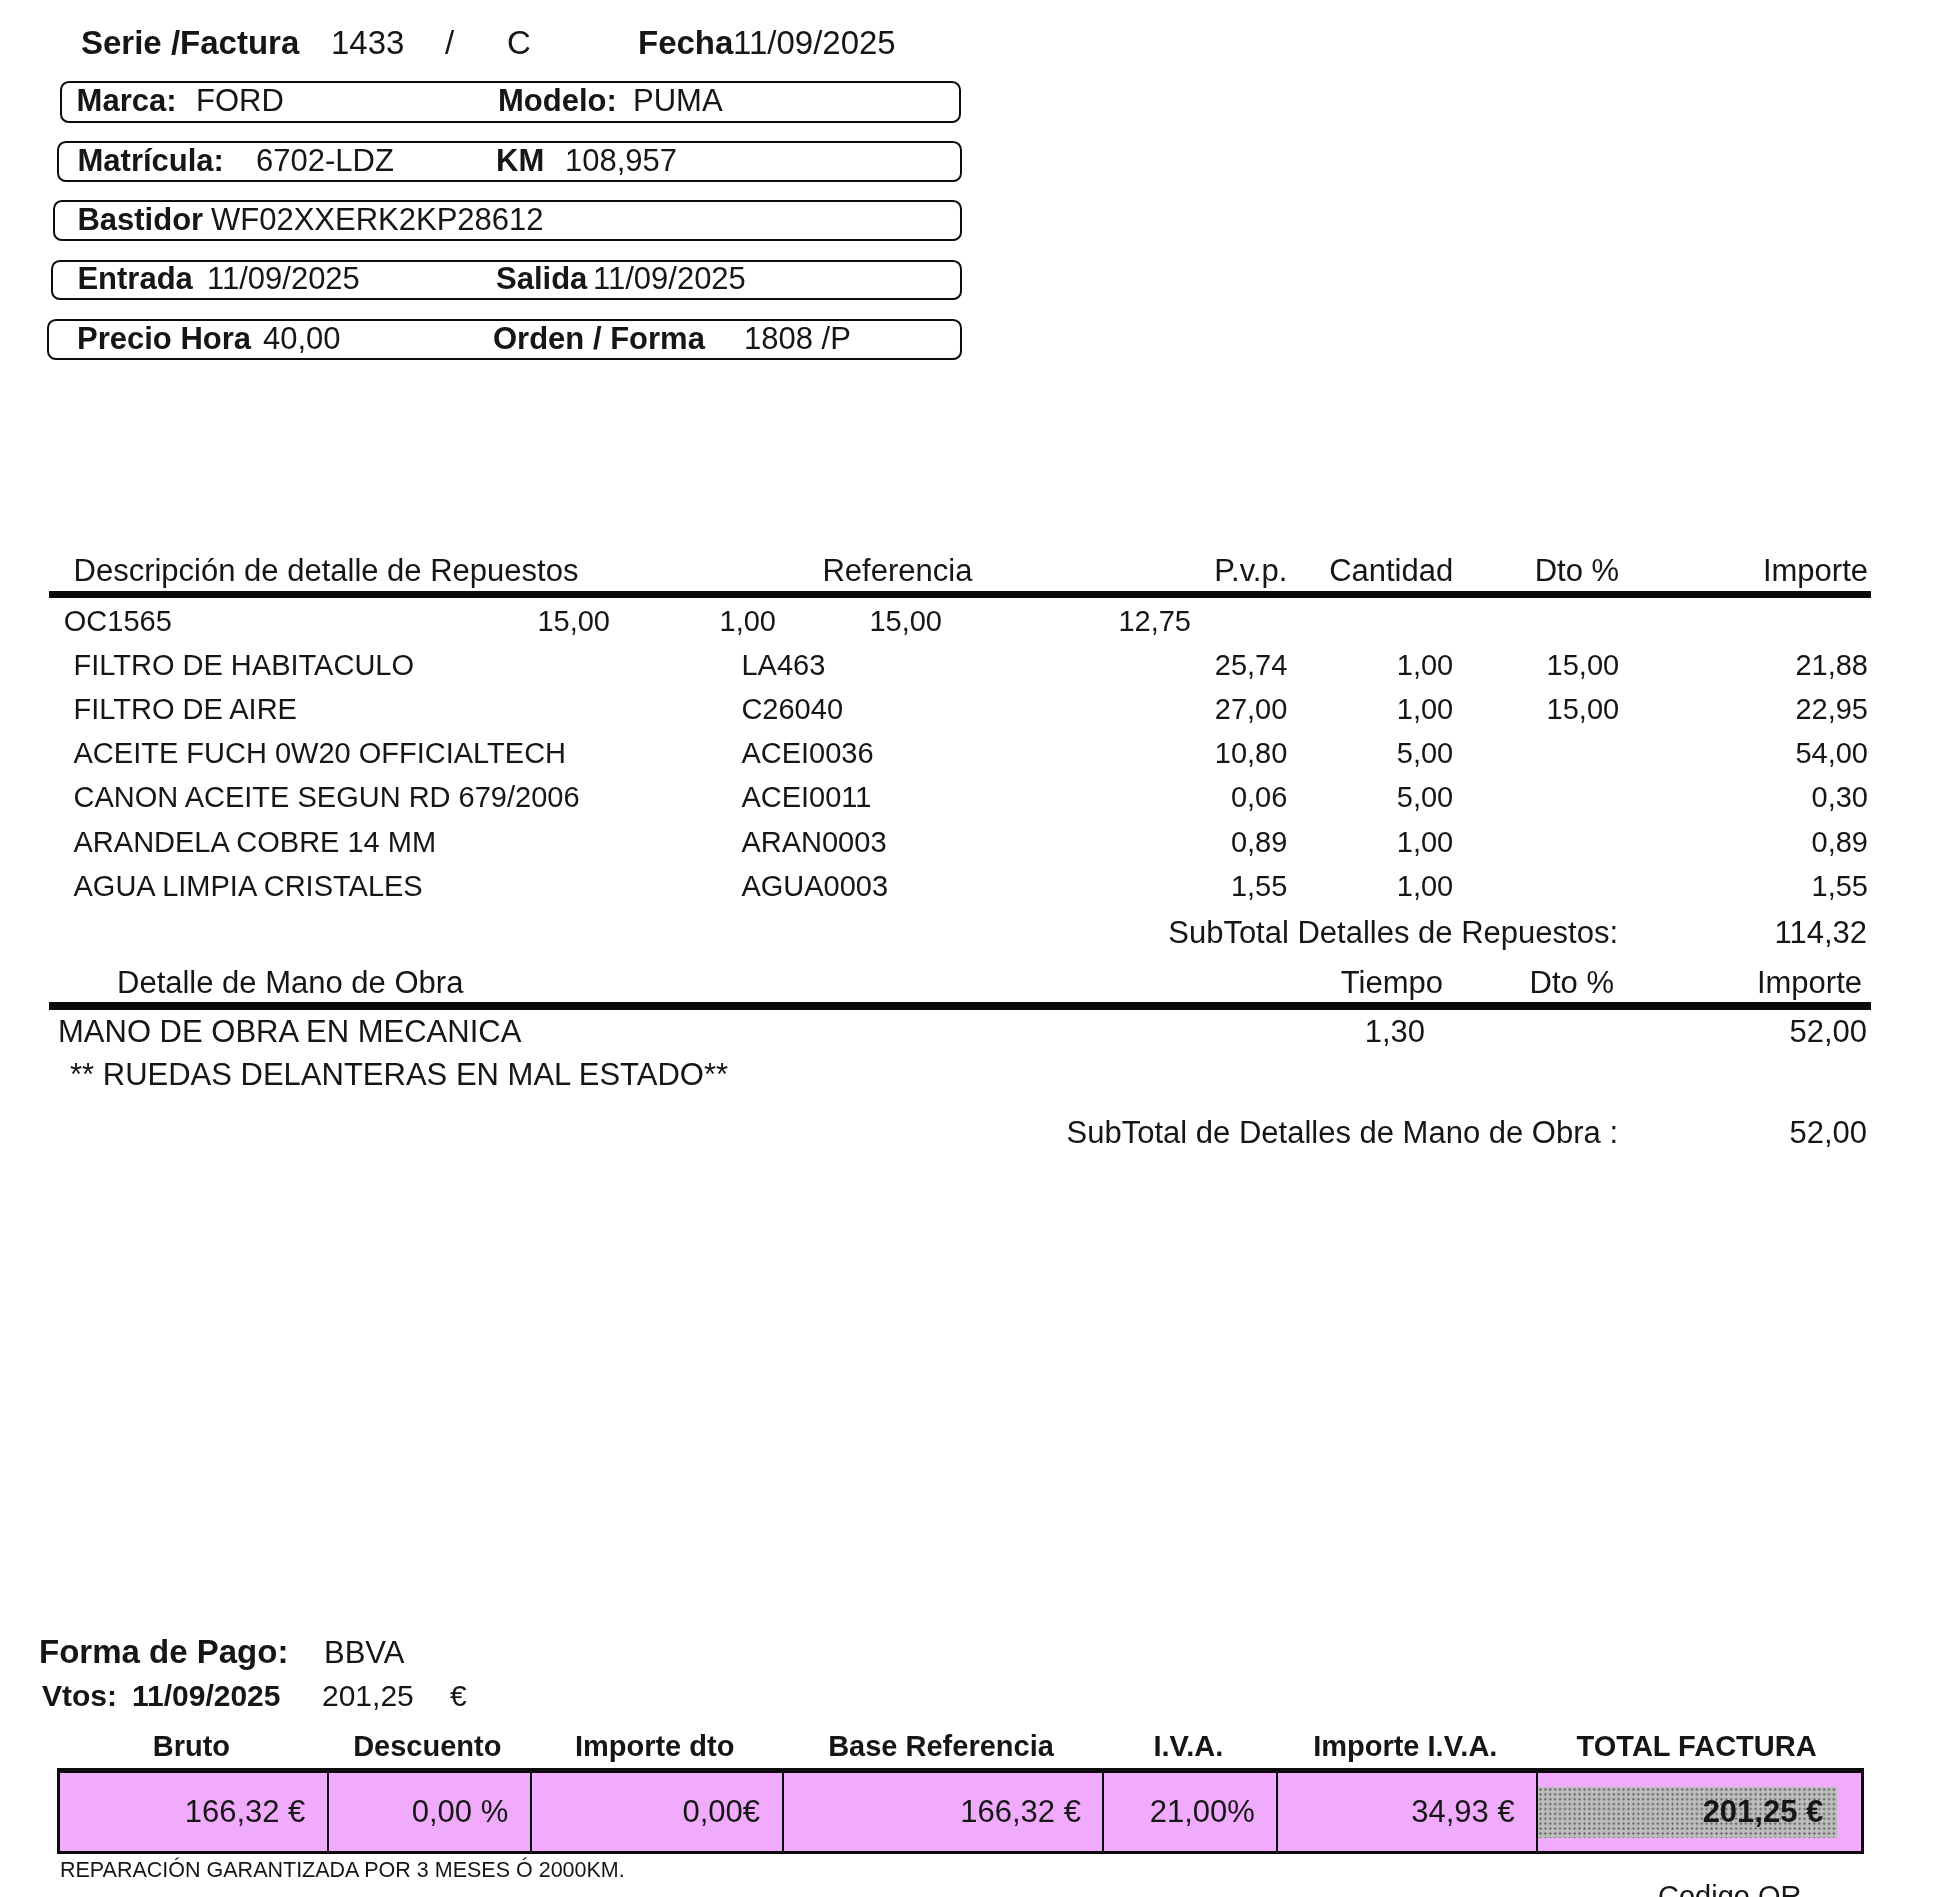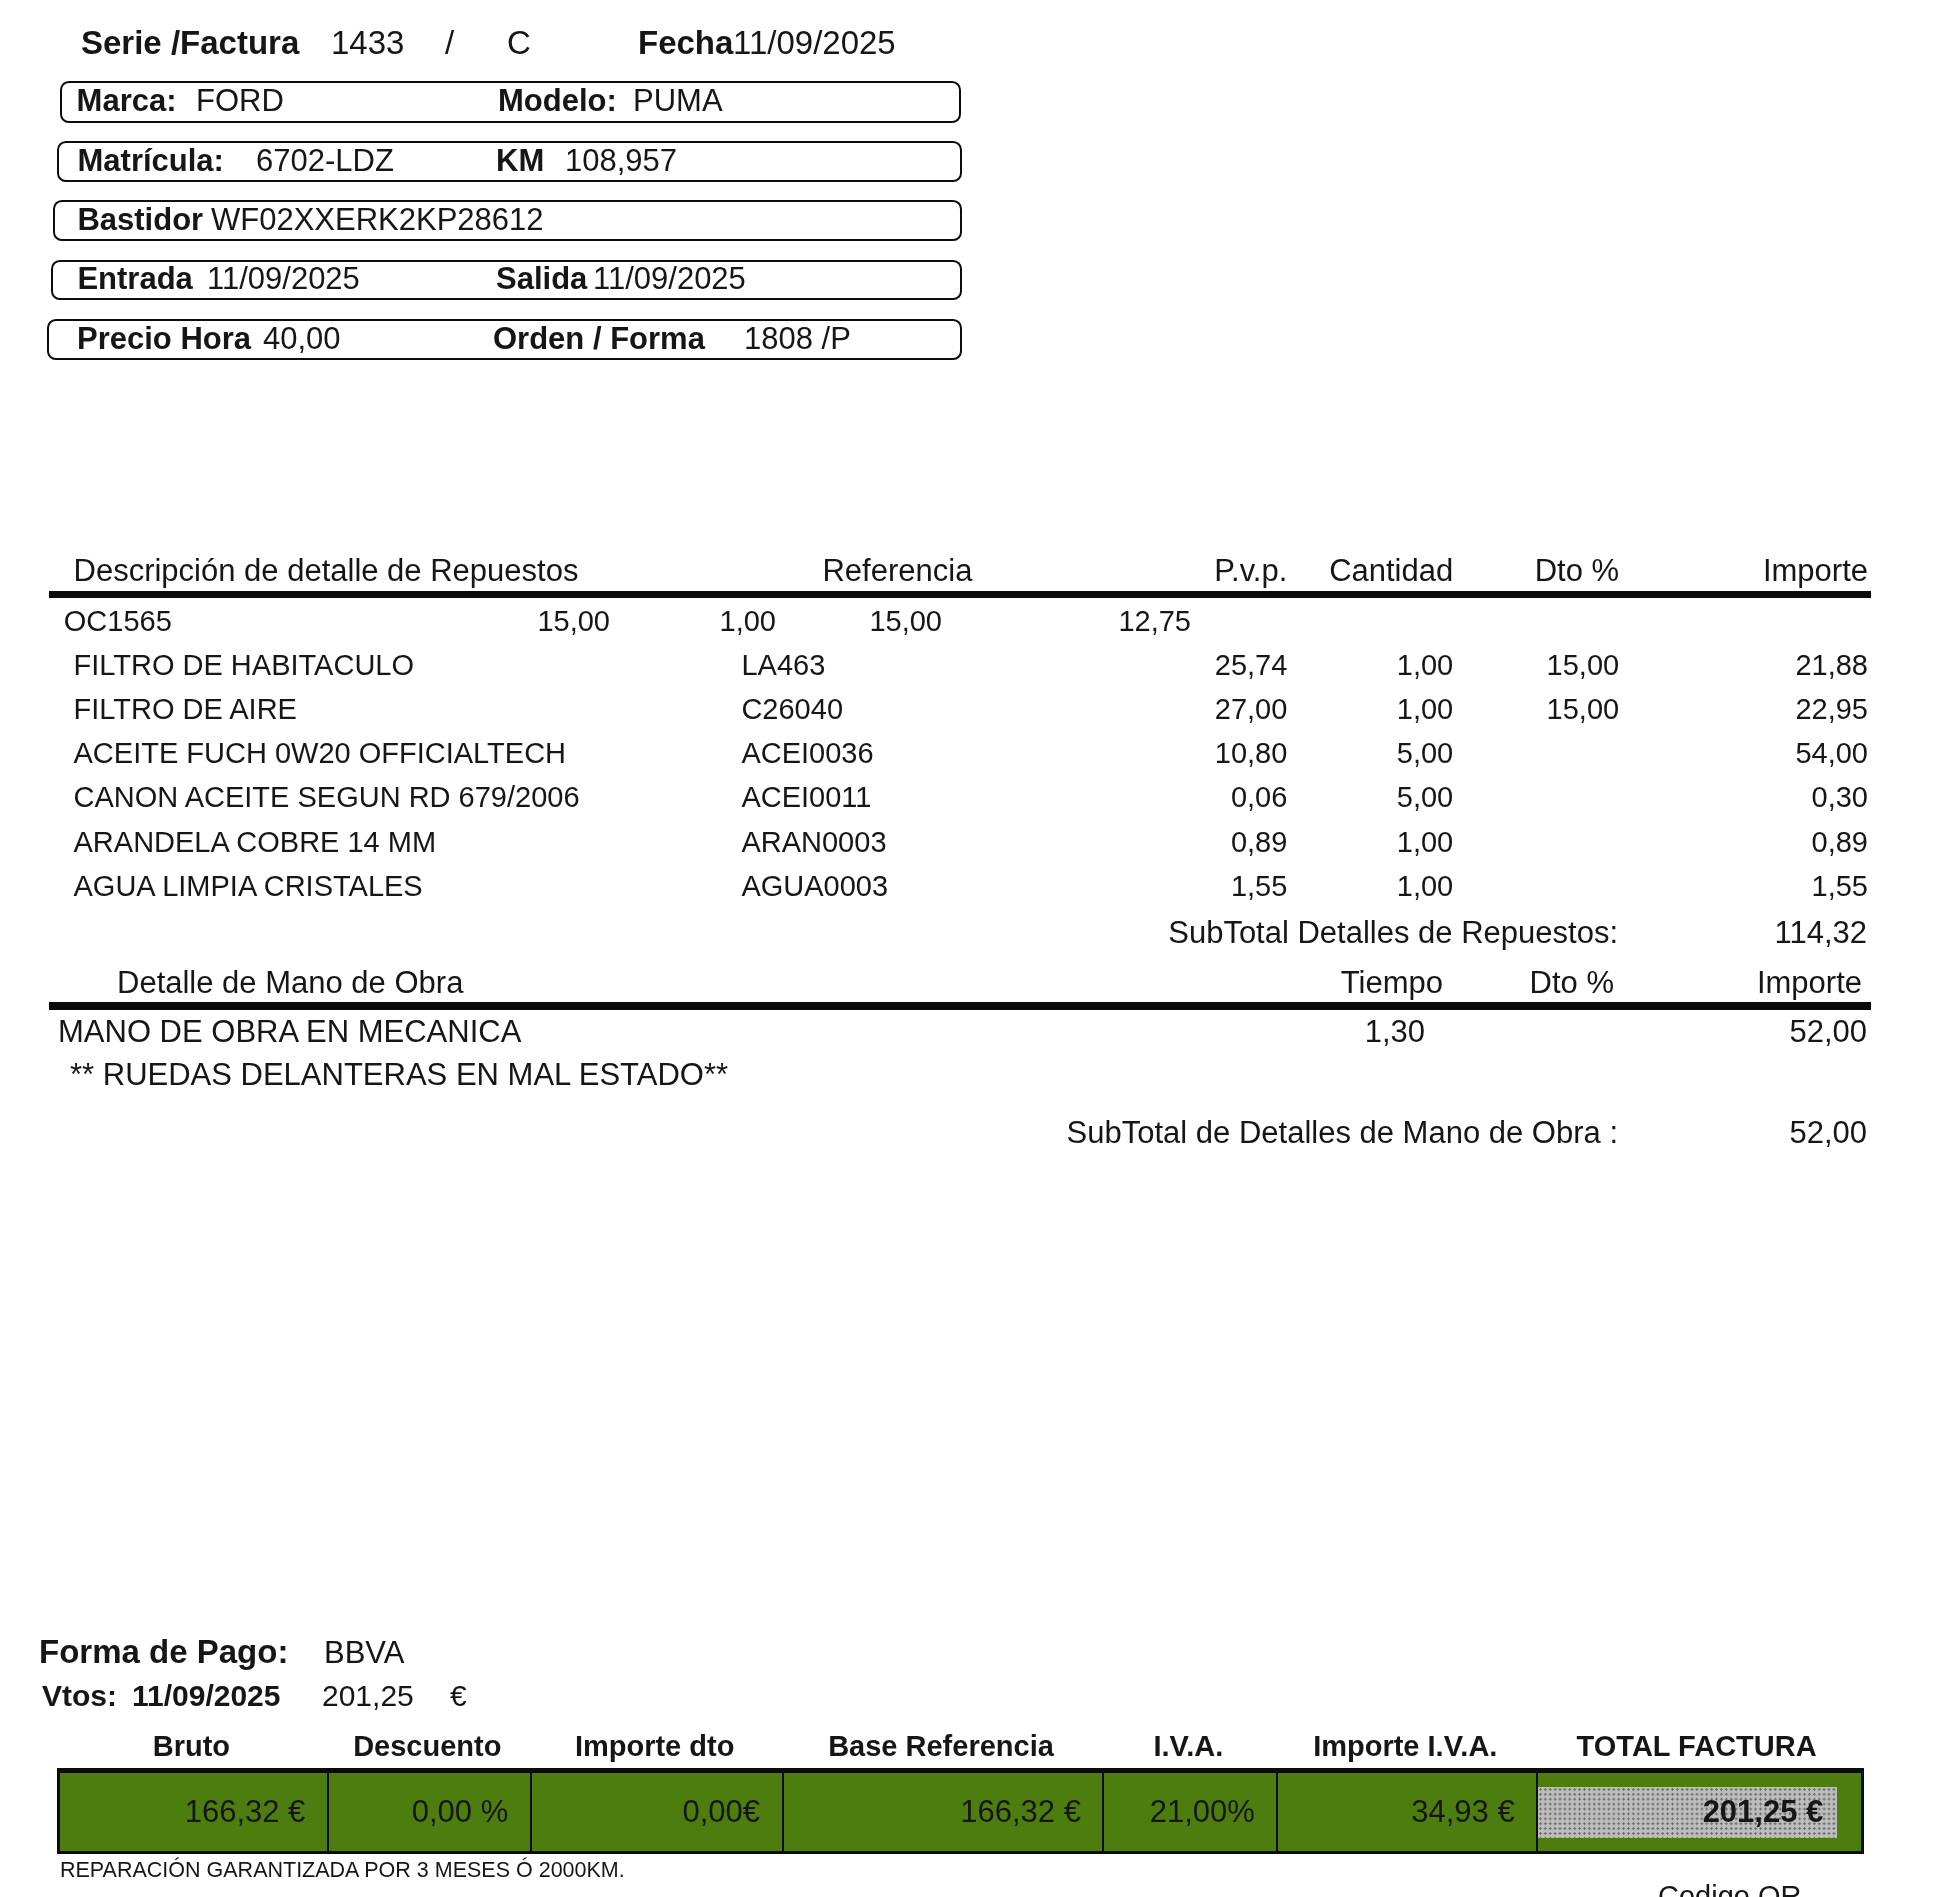--- a/index.html
+++ b/index.html
@@ -33,21 +33,21 @@
   .c-cant{width:166px;text-align:right;}
   .c-dto{width:166px;text-align:right;}
   .c-imp{width:249px;text-align:right;}
   .rule{position:absolute;left:49px;width:1822px;background:#0b0b0b;}
   
   .tot-head{position:absolute;left:57px;top:1730px;width:1801px;display:flex;font-size:29px;font-weight:700;}
   .tot-head div{text-align:center;}
   .tot-box{
     position:absolute;left:57px;top:1768px;width:1801px;height:78px;
     border:3.9px solid #0b0b0b;border-top-width:5.9px;box-sizing:content-box;
-    display:flex;background:#4d7c0f;
+    display:flex;background:#f0abfc;
   }
   .tot-cell{
     height:100%;display:flex;align-items:center;justify-content:flex-end;
     font-size:31px;padding-right:21.5px;box-sizing:border-box;
     border-right:2.9px solid #0b0b0b;
   }
   .tot-cell:last-child{border-right:none;padding-right:24px;}
   .tot-shade{
     width:100%;height:51px;margin:0;
     display:flex;align-items:center;justify-content:flex-end;

